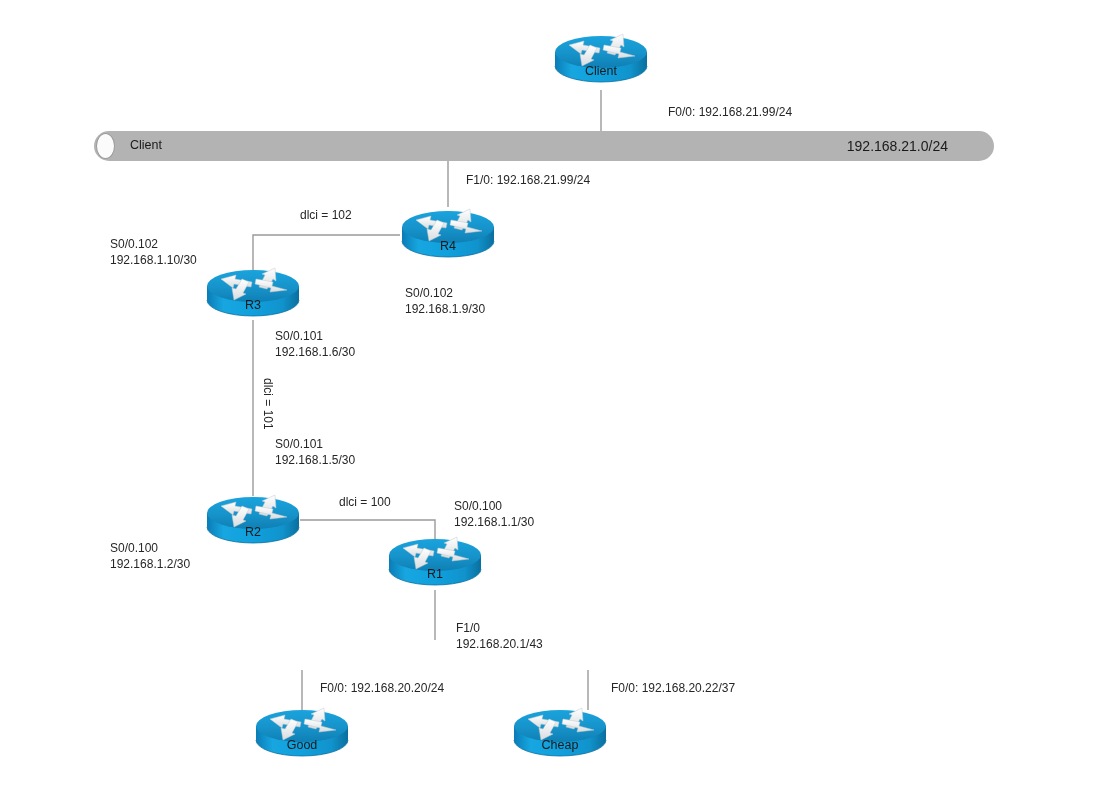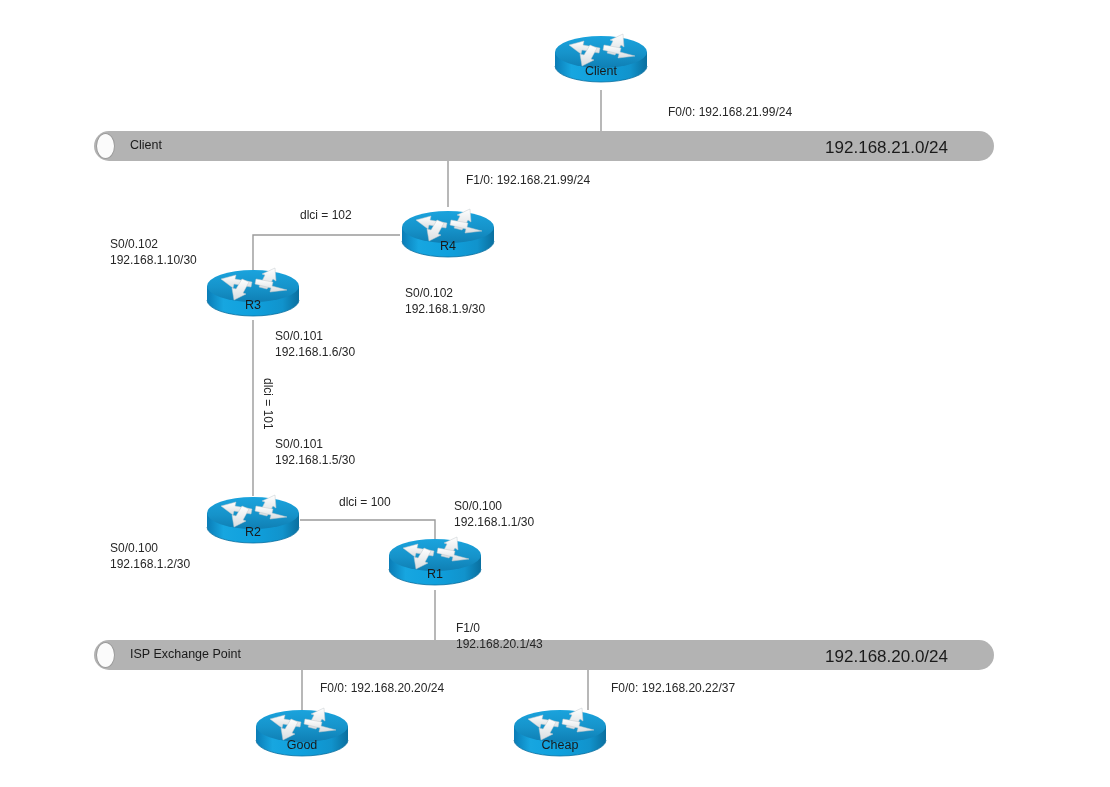--- a/index.html
+++ b/index.html
@@ -83,21 +83,21 @@
     left: 36px;
     top: 7px;
     font-size: 12.5px;
     color: #1a1a1a;
     font-family: "Liberation Sans", sans-serif;
   }
   .bar .bar-net {
     position: absolute;
     right: 46px;
     top: 7px;
-    font-size: 17px;
+    font-size: 14px;
     color: #1a1a1a;
     font-family: "Liberation Sans", sans-serif;
   }
 </style>
 </head>
 <body>
 
 <div id="canvas">
 
   <svg id="svg-layer" viewBox="0 0 1110 787" xmlns="http://www.w3.org/2000/svg">
@@ -131,26 +131,20 @@
       </g>
   </svg>
 
   <div class="bar" id="seg-0" style="left:94px; top:131px; width:900px;">
     <div class="bar-body"></div>
     <div class="bar-cap"></div>
     <div class="bar-name">Client</div>
     <div class="bar-net">192.168.21.0/24</div>
   </div>
 
-  <div class="bar" id="seg-1" style="left:94px; top:640px; width:900px;">
-    <div class="bar-body"></div>
-    <div class="bar-cap"></div>
-    <div class="bar-name">ISP Exchange Point</div>
-    <div class="bar-net">192.168.20.0/24</div>
-  </div>
 
   <div id="nodes-layer">
       <div class="node" style="left: 551px; top: 28px;">
         <svg viewBox="0 0 100 62">
           <path d="M 4 24 L 4 38 A 46 16 0 0 0 96 38 L 96 24 Z" fill="url(#routerSide)"></path>
           <ellipse cx="50" cy="24" rx="46" ry="16" fill="url(#routerTop)"></ellipse>
           <path d="M 18 17 L 33 13 L 32 17 L 49 20 L 48 25 L 31 22 L 30 26 Z" fill="url(#arrowGrad)" stroke="#c3c9cd" stroke-width="0.5"></path>
           <path d="M 56 25 L 62 13 L 59 12 L 72 6 L 73 19 L 70 17 L 64 27 Z" fill="url(#arrowGrad)" stroke="#c3c9cd" stroke-width="0.5"></path>
           <path d="M 84 28 L 69 24 L 70 20 L 53 17 L 52 22 L 68 26 L 67 30 Z" fill="url(#arrowGrad)" stroke="#c3c9cd" stroke-width="0.5"></path>
           <path d="M 46 20 L 40 31 L 43 32 L 31 38 L 29 26 L 33 27 L 39 17 Z" fill="url(#arrowGrad)" stroke="#c3c9cd" stroke-width="0.5"></path>

